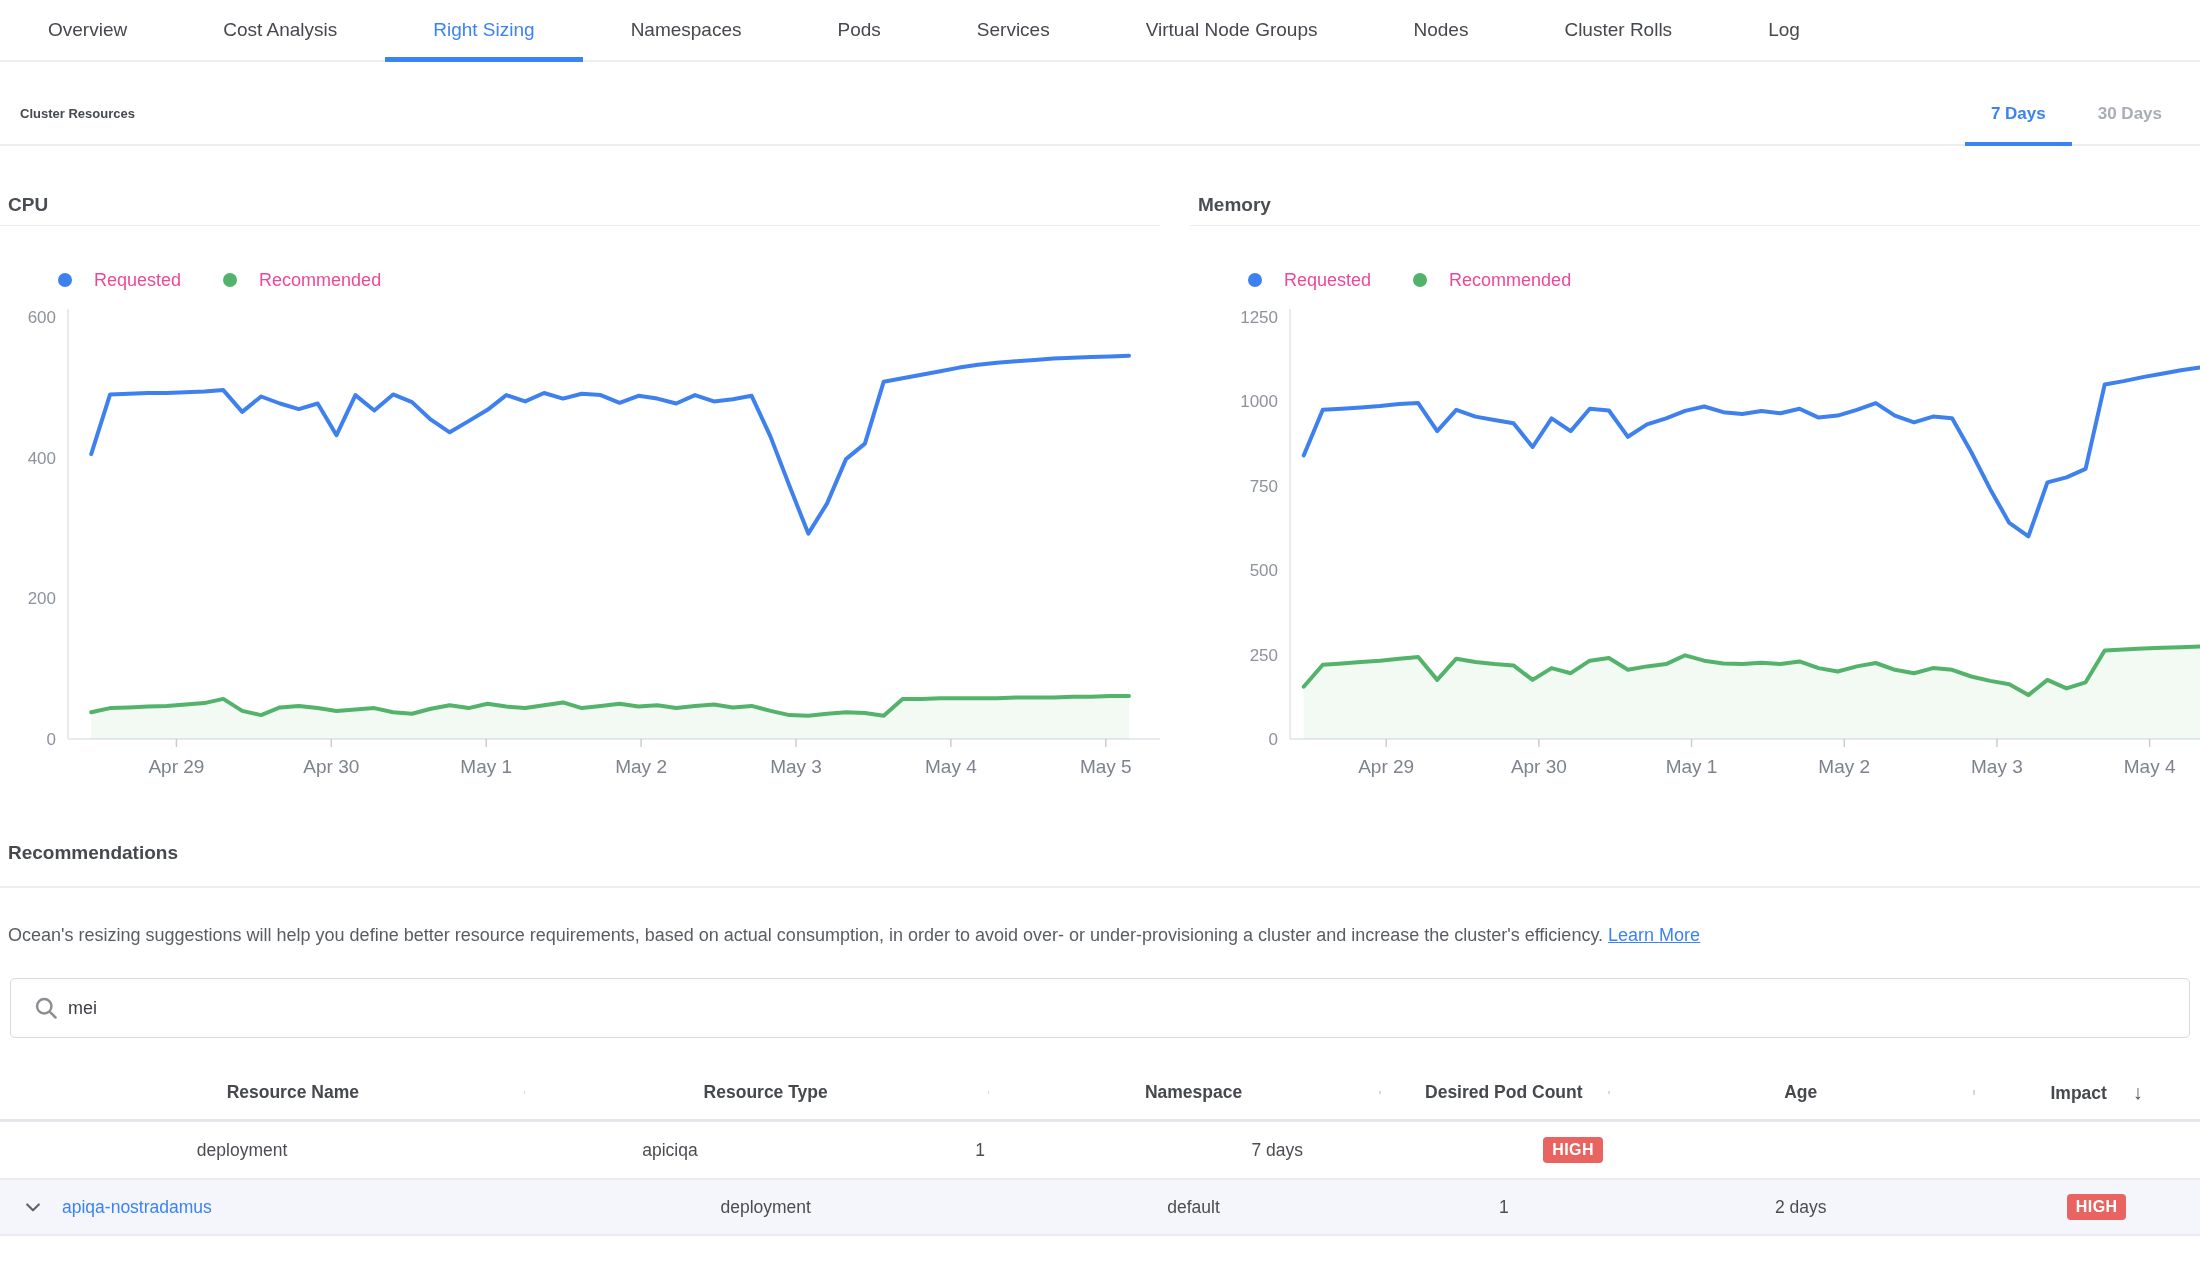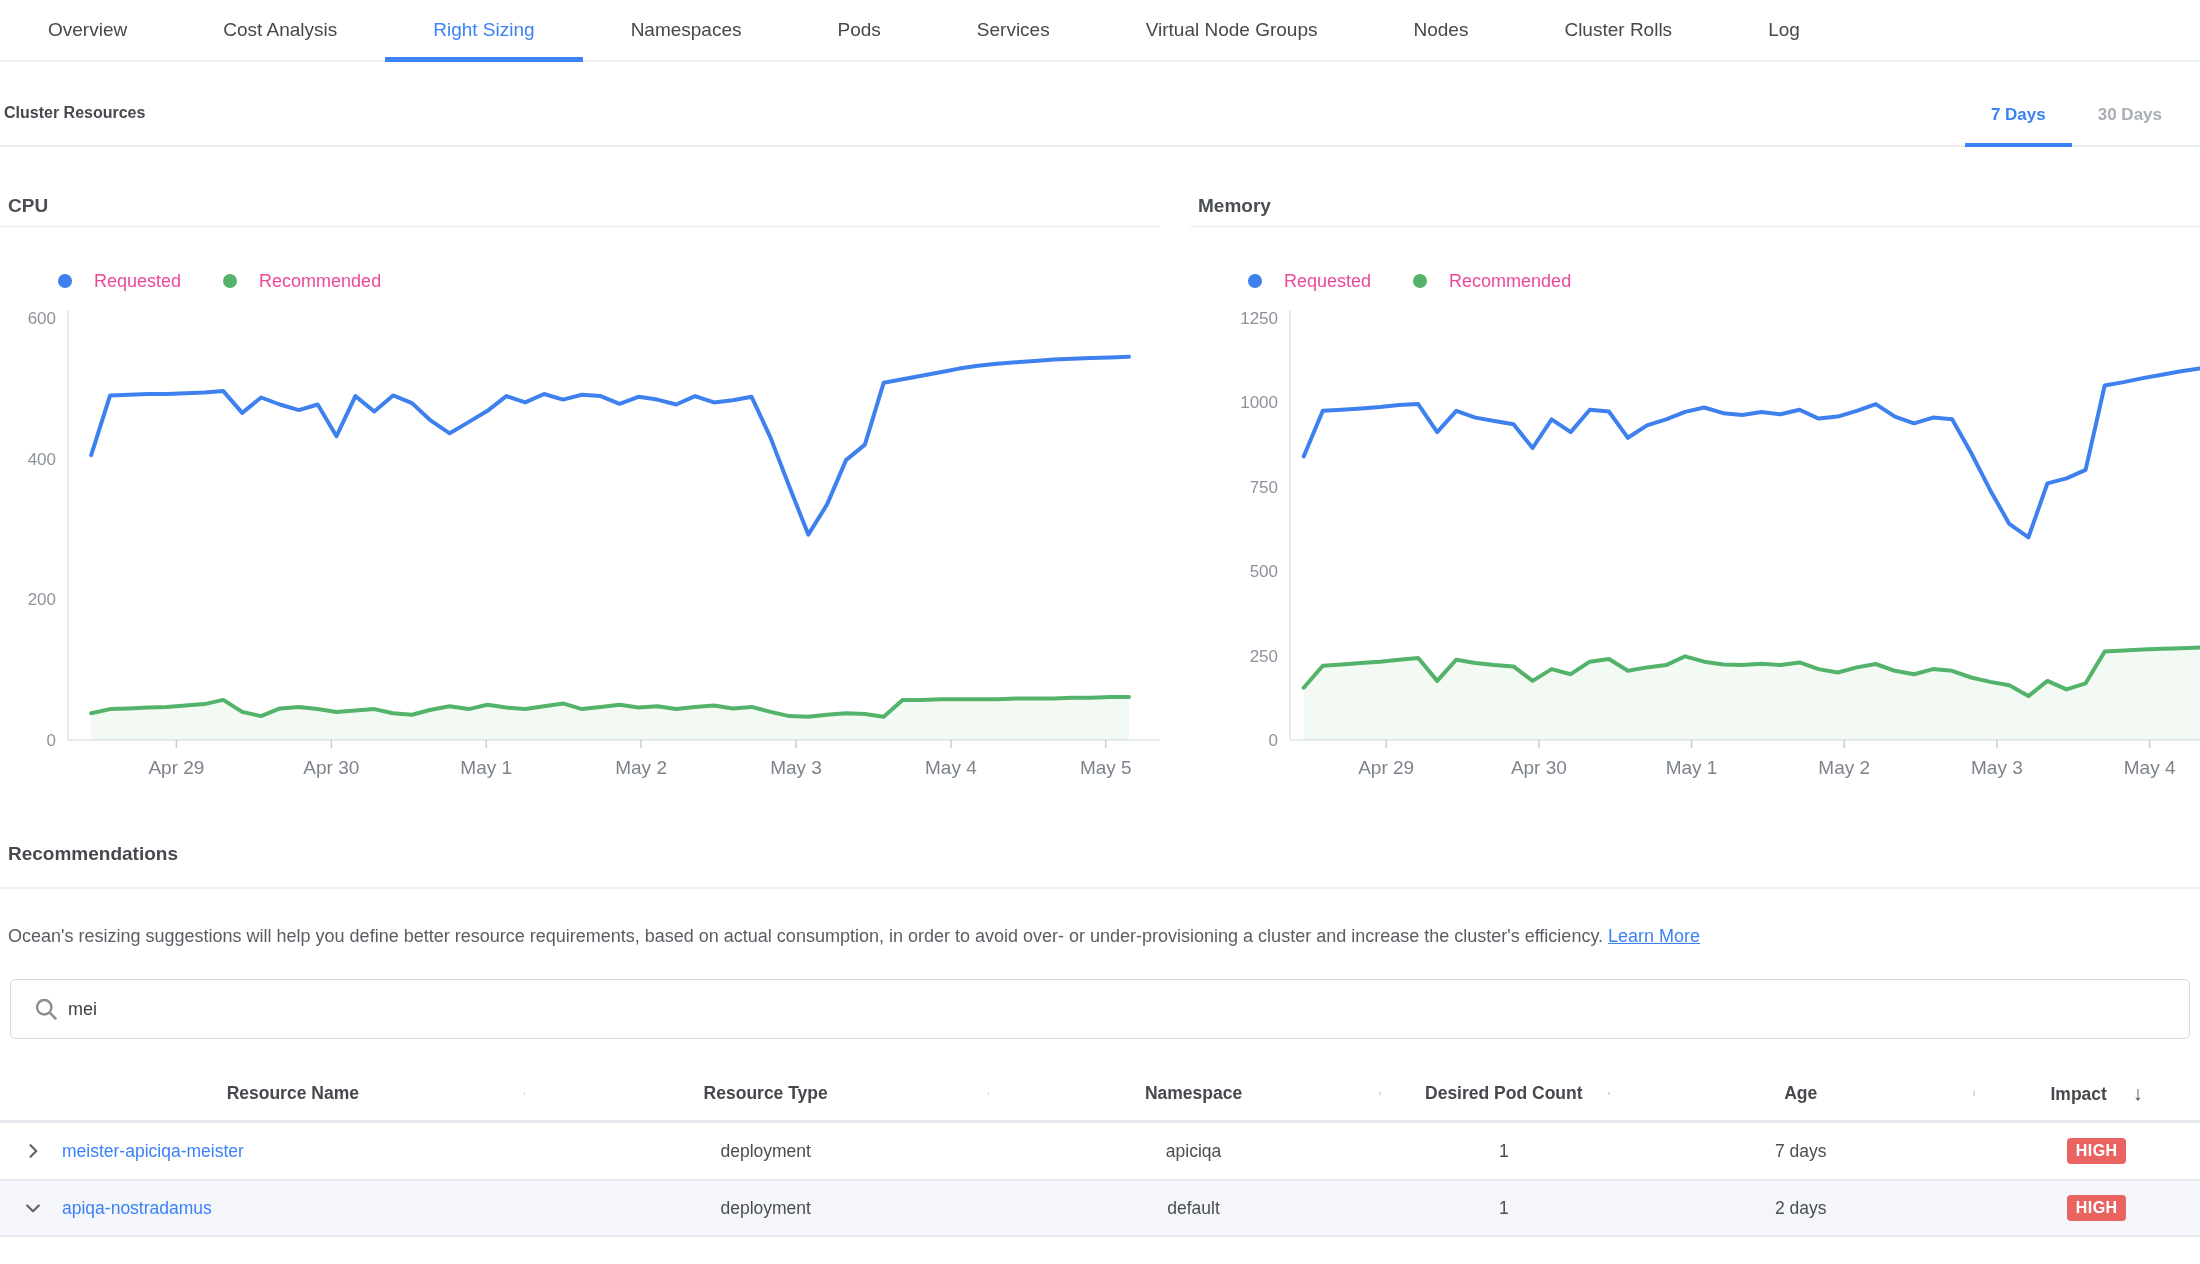--- a/index.html
+++ b/index.html
@@ -11,21 +11,21 @@
   
   .tabbar{display:flex;align-items:stretch;height:62px;border-bottom:2px solid #eceef0;}
   .tab{display:flex;align-items:center;padding:0 48px;font-size:19px;color:#45484d;
     cursor:pointer;position:relative;white-space:nowrap;}
   .tab.active{color:var(--accent);}
   .tab.active::after{content:'';position:absolute;left:0;right:0;bottom:-2px;height:5px;background:var(--accent);}
 
   
   .cr-header{display:flex;justify-content:space-between;align-items:flex-end;
     border-bottom:2px solid #eceef0;padding-top:42px;}
-  .cr-title{font-size:16px;font-weight:600;color:#46494e;padding:0 0 23px 4px;}
+  .cr-title{font-size:13px;font-weight:600;color:#46494e;padding:0 0 23px 20px;}
   .range-toggle{display:flex;margin-right:12px;}
   .range-item{padding:0 26px 20px 26px;font-size:17px;font-weight:700;color:#a9adb4;
     cursor:pointer;position:relative;}
   .range-item.active{color:var(--accent);}
   .range-item.active::after{content:'';position:absolute;left:0;right:0;bottom:-2px;height:4px;background:var(--accent);}
 
   
   .charts{display:grid;grid-template-columns:1160px 1010px;column-gap:30px;margin-top:48px;}
   .chart-title{font-size:19px;font-weight:600;color:#4a4e54;padding:0 0 9px 8px;
     border-bottom:1.5px solid #ececee;}
@@ -195,28 +195,20 @@
       <div class="t-head">
           <div class="cell first" style="width: 23.8%;">Resource Name</div>
           <div class="cell" style="width: 21.1%;">Resource Type</div>
           <div class="cell" style="width: 17.8%;">Namespace</div>
           <div class="cell" style="width: 10.4%;">Desired Pod Count</div>
           <div class="cell" style="width: 16.6%;">Age</div>
           <div class="cell" style="width: 10.3%;">Impact<span class="sort-arrow">↓</span></div>
         </div>
       <div class="t-body">
           <div class="t-row">
-            <div class="cell first" style="width: 23.8%;">
-              <span class="chev">
-                <svg viewBox="0 0 24 24" width="20" height="20">
-                  <polyline points="9 5 16 12 9 19" fill="none" stroke="#60646a" stroke-width="2.6" stroke-linecap="round" stroke-linejoin="round"></polyline>
-                </svg>
-              </span>
-              <span class="res-link">meister-apiciqa-meister</span>
-            </div>
             <div class="cell" style="width: 21.1%;">deployment</div>
             <div class="cell" style="width: 17.8%;">apiciqa</div>
             <div class="cell" style="width: 10.4%;">1</div>
             <div class="cell" style="width: 16.6%;">7 days</div>
             <div class="cell" style="width: 10.3%;"><span class="badge">HIGH</span></div>
           </div>
           <div class="t-row hl">
             <div class="cell first" style="width: 23.8%;">
               <span class="chev">
                 <svg viewBox="0 0 24 24" width="20" height="20">

